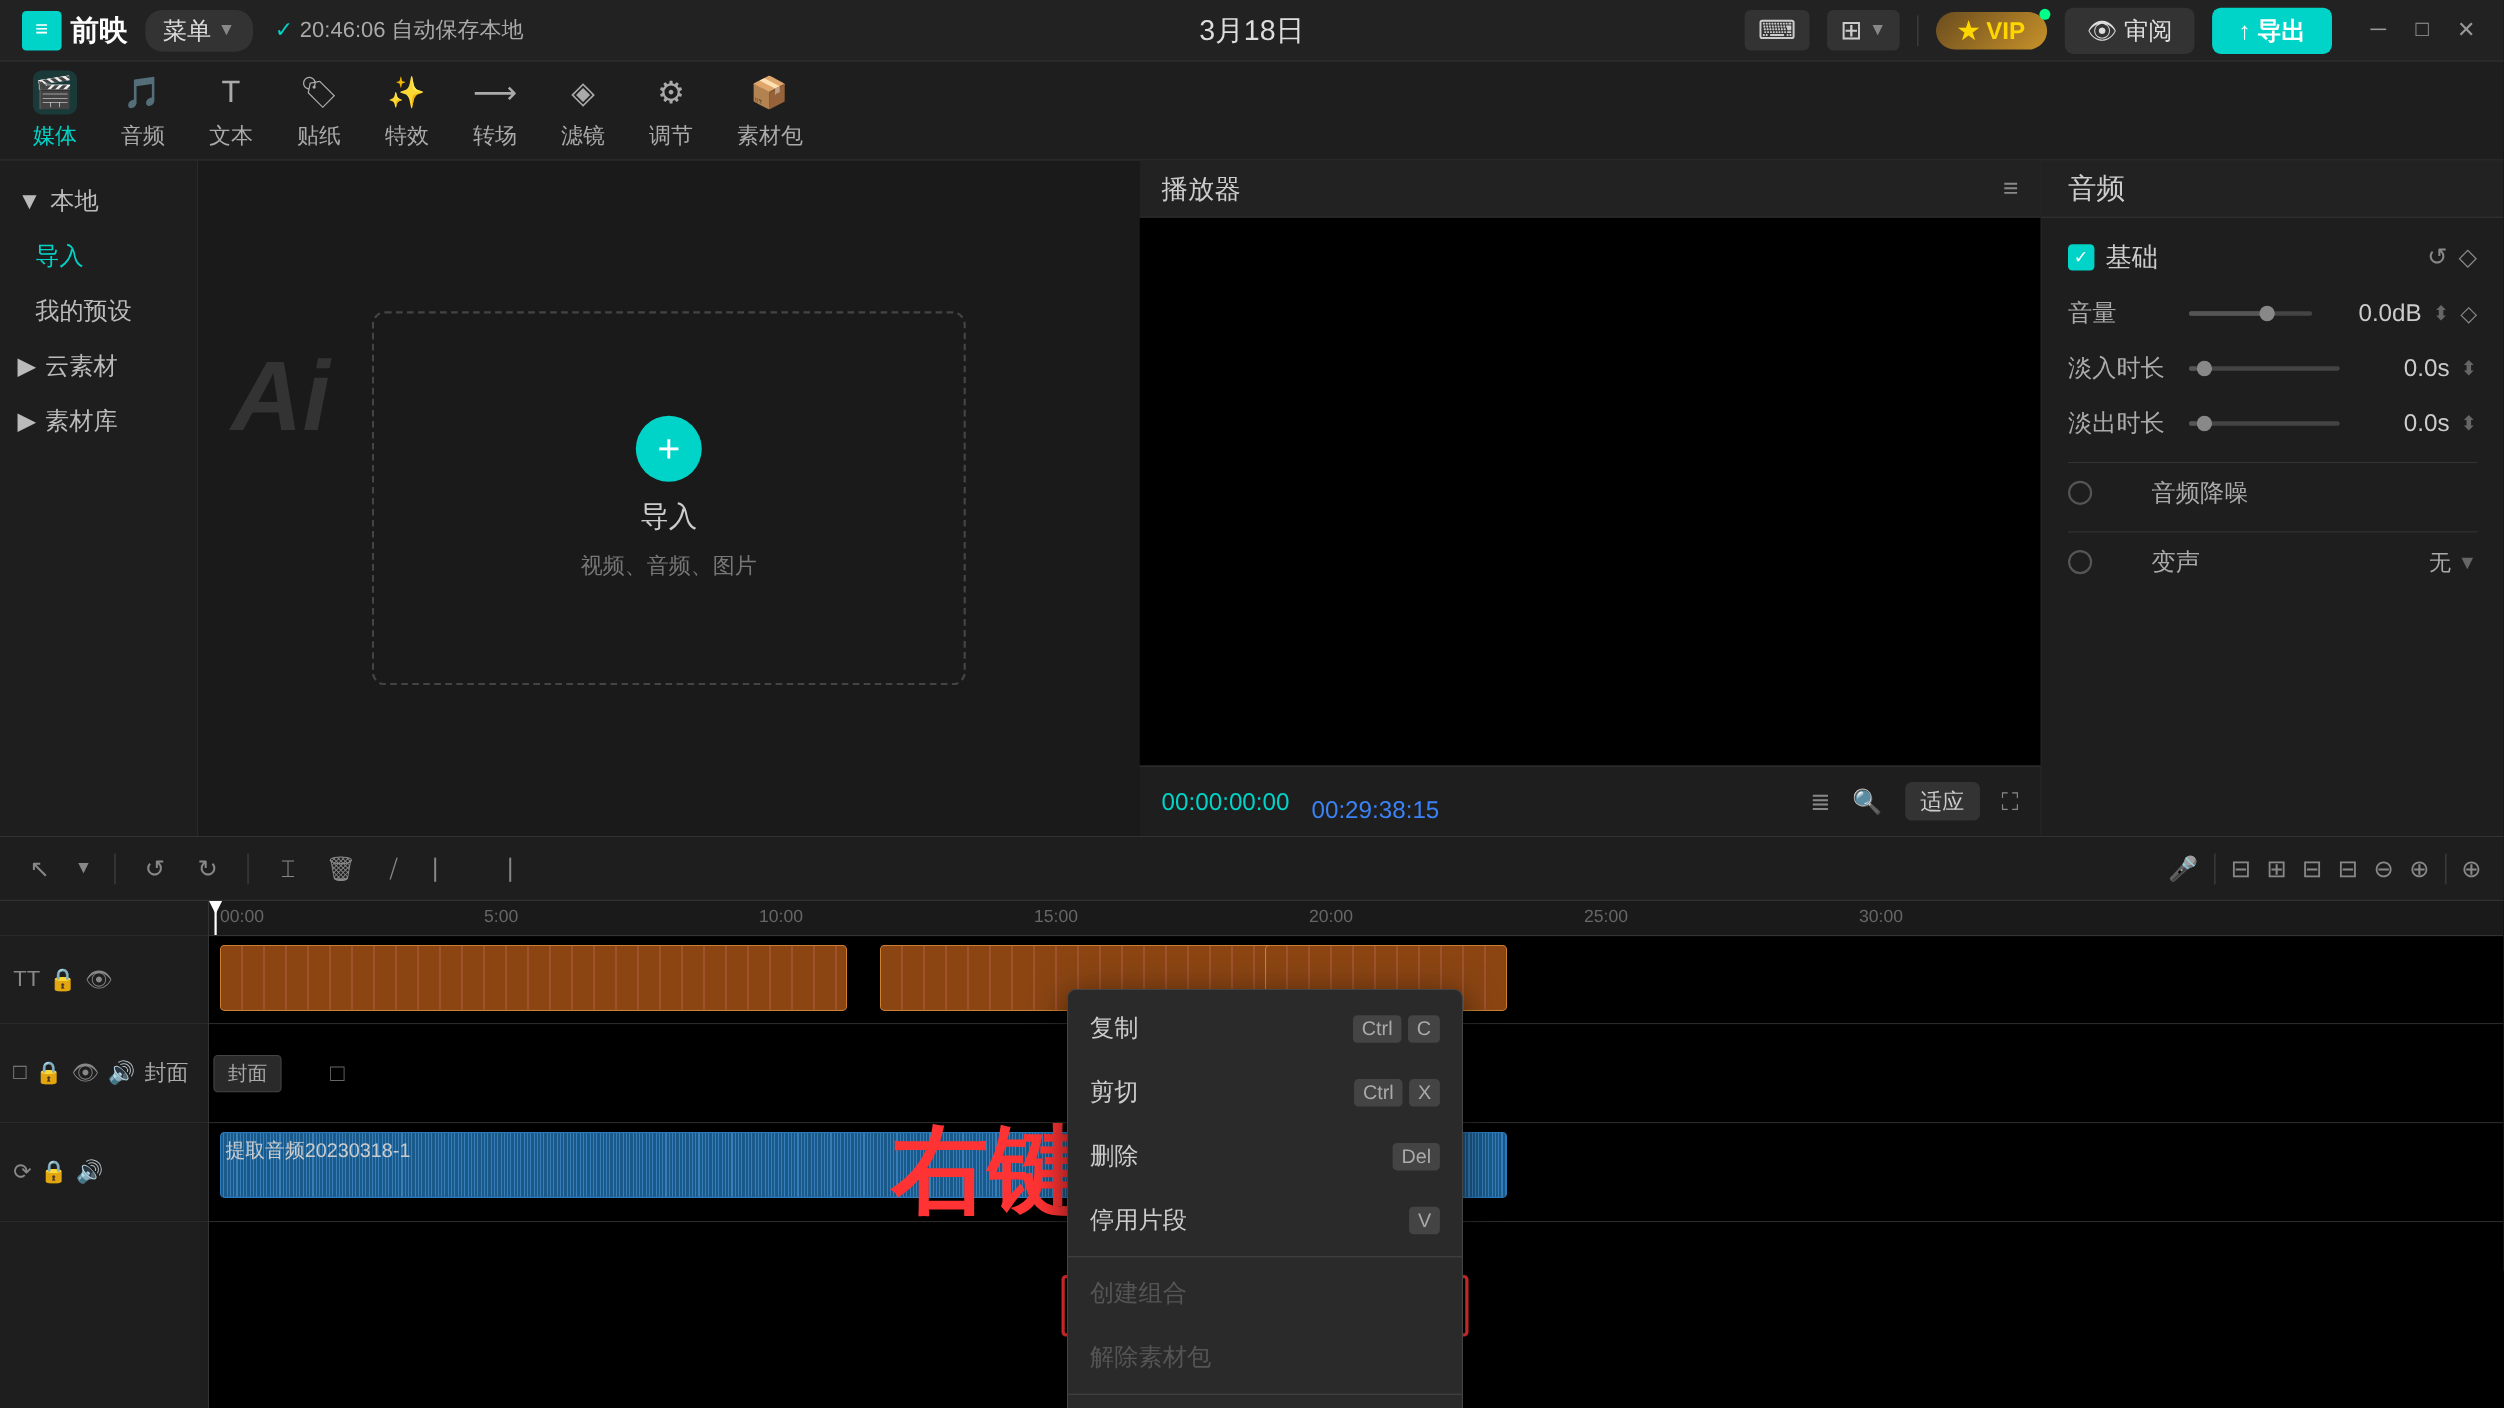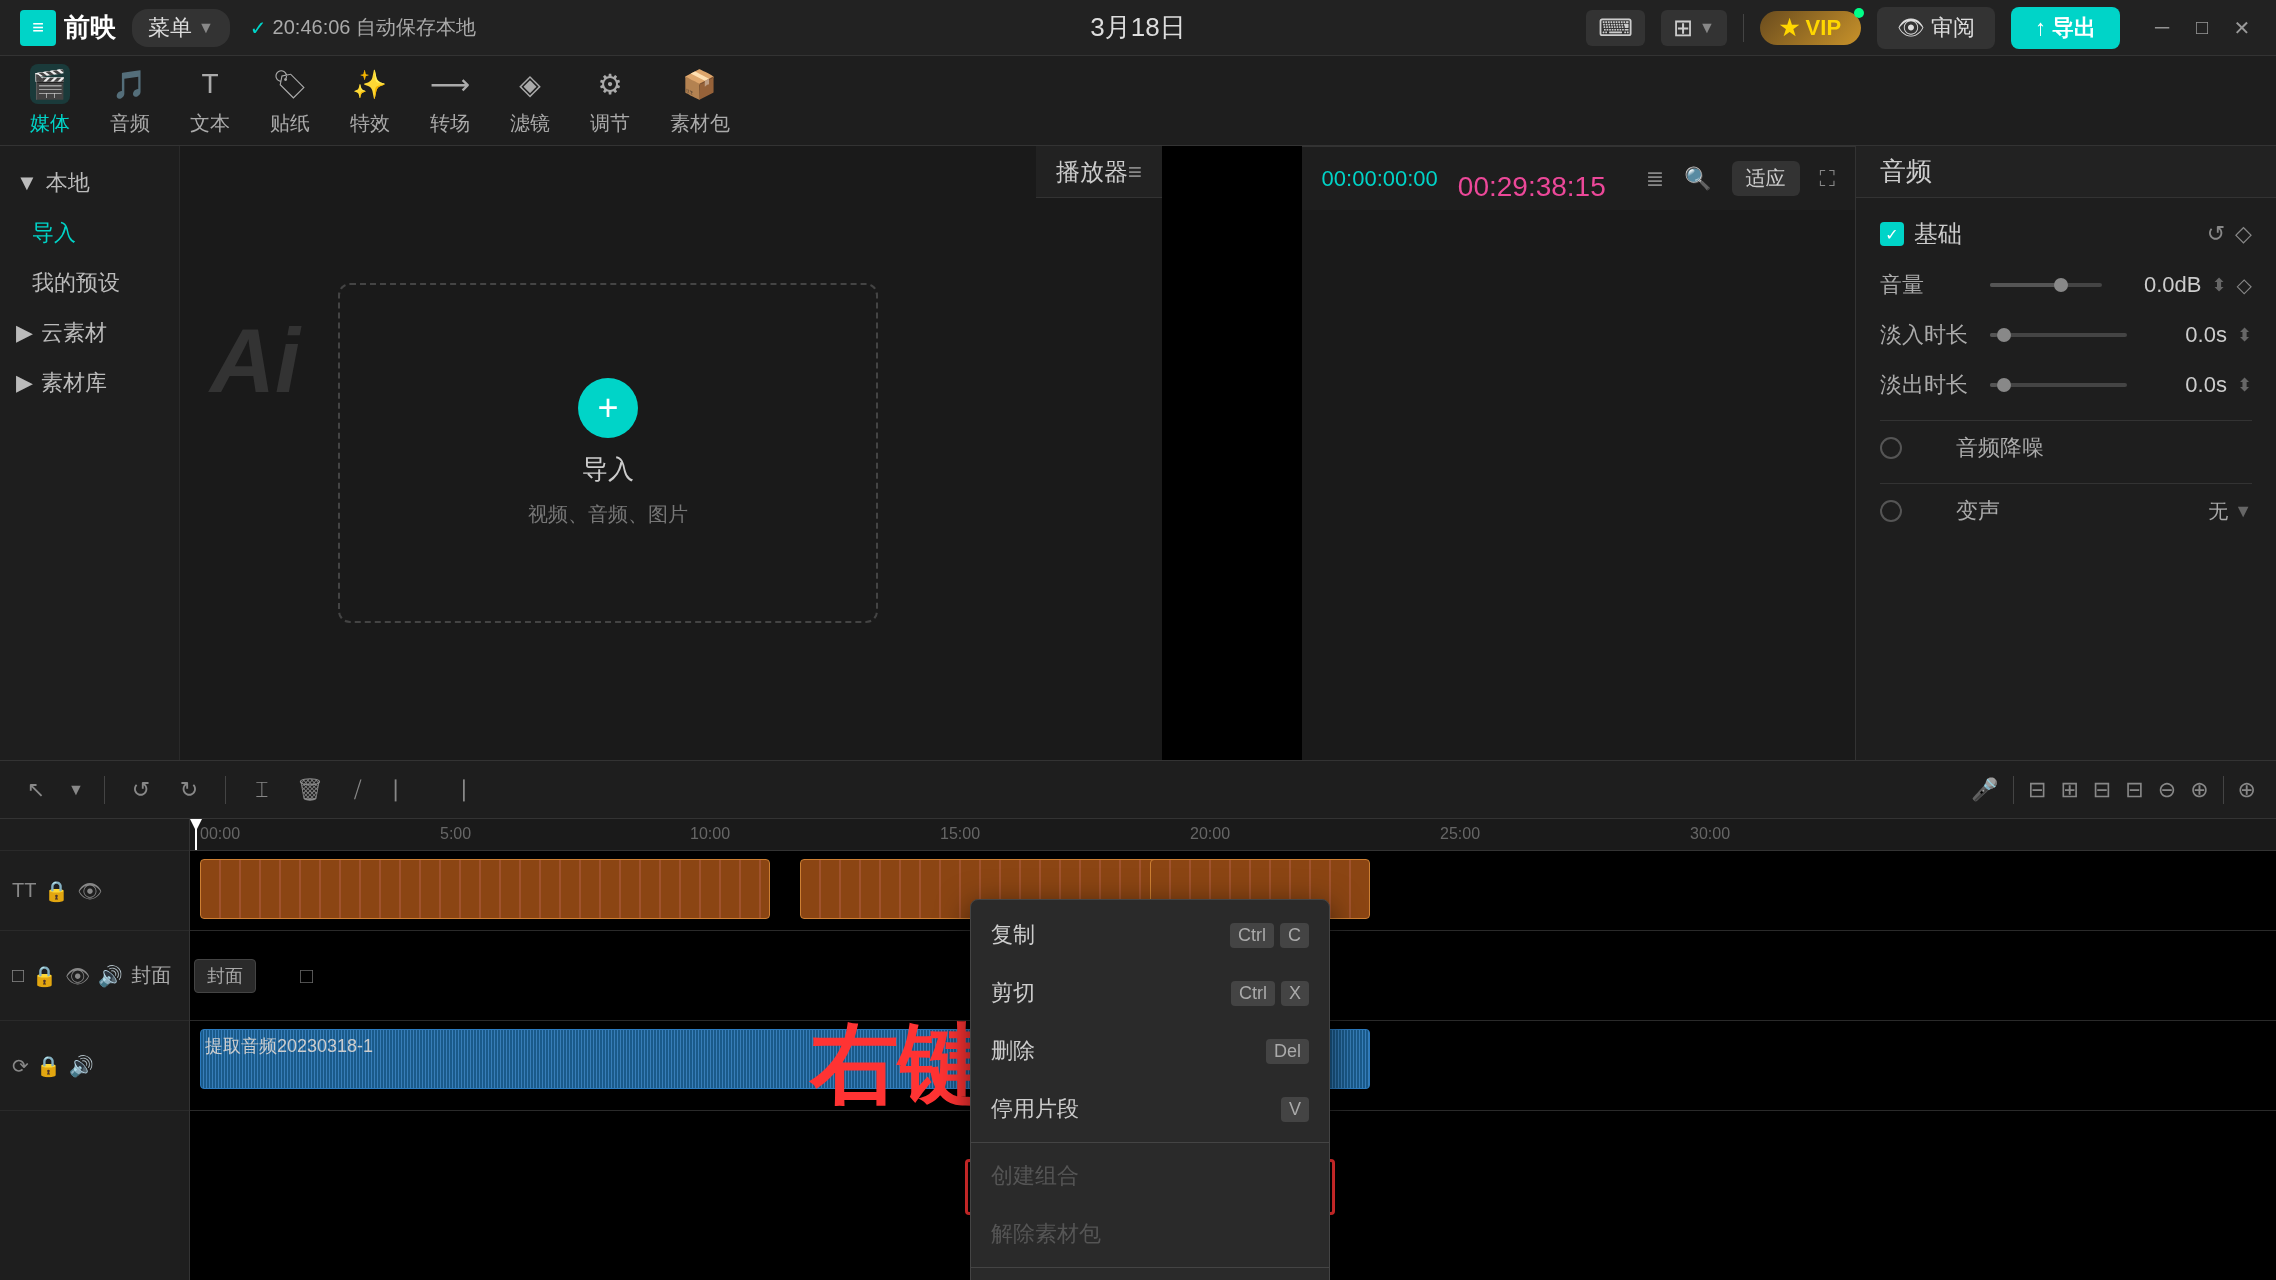--- a/index.html
+++ b/index.html
@@ -203,21 +203,21 @@
       color: #333;
       line-height: 1;
       font-style: italic;
     }
 
     
     .player-area {
       width: 820px;
       background: #1a1a1a;
       display: flex;
-      flex-direction: row;
+      flex-direction: column;
       border-right: 1px solid #333;
     }
     .player-header {
       height: 52px;
       background: #222;
       display: flex;
       align-items: center;
       padding: 0 20px;
       border-bottom: 1px solid #333;
     }
@@ -242,22 +242,22 @@
       align-items: center;
       padding: 0 20px;
       gap: 20px;
       border-top: 1px solid #333;
     }
     .time-display {
       color: #00d4c8;
       font-size: 22px;
     }
     .time-total {
-      color: #ec4899;
-      font-size: 28px;
+      color: #3b82f6;
+      font-size: 22px;
       margin-top: 16px;
     }
     .ctrl-icon {
       color: #888;
       font-size: 22px;
       cursor: pointer;
     }
     .fit-btn {
       background: #333;
       border-radius: 6px;

